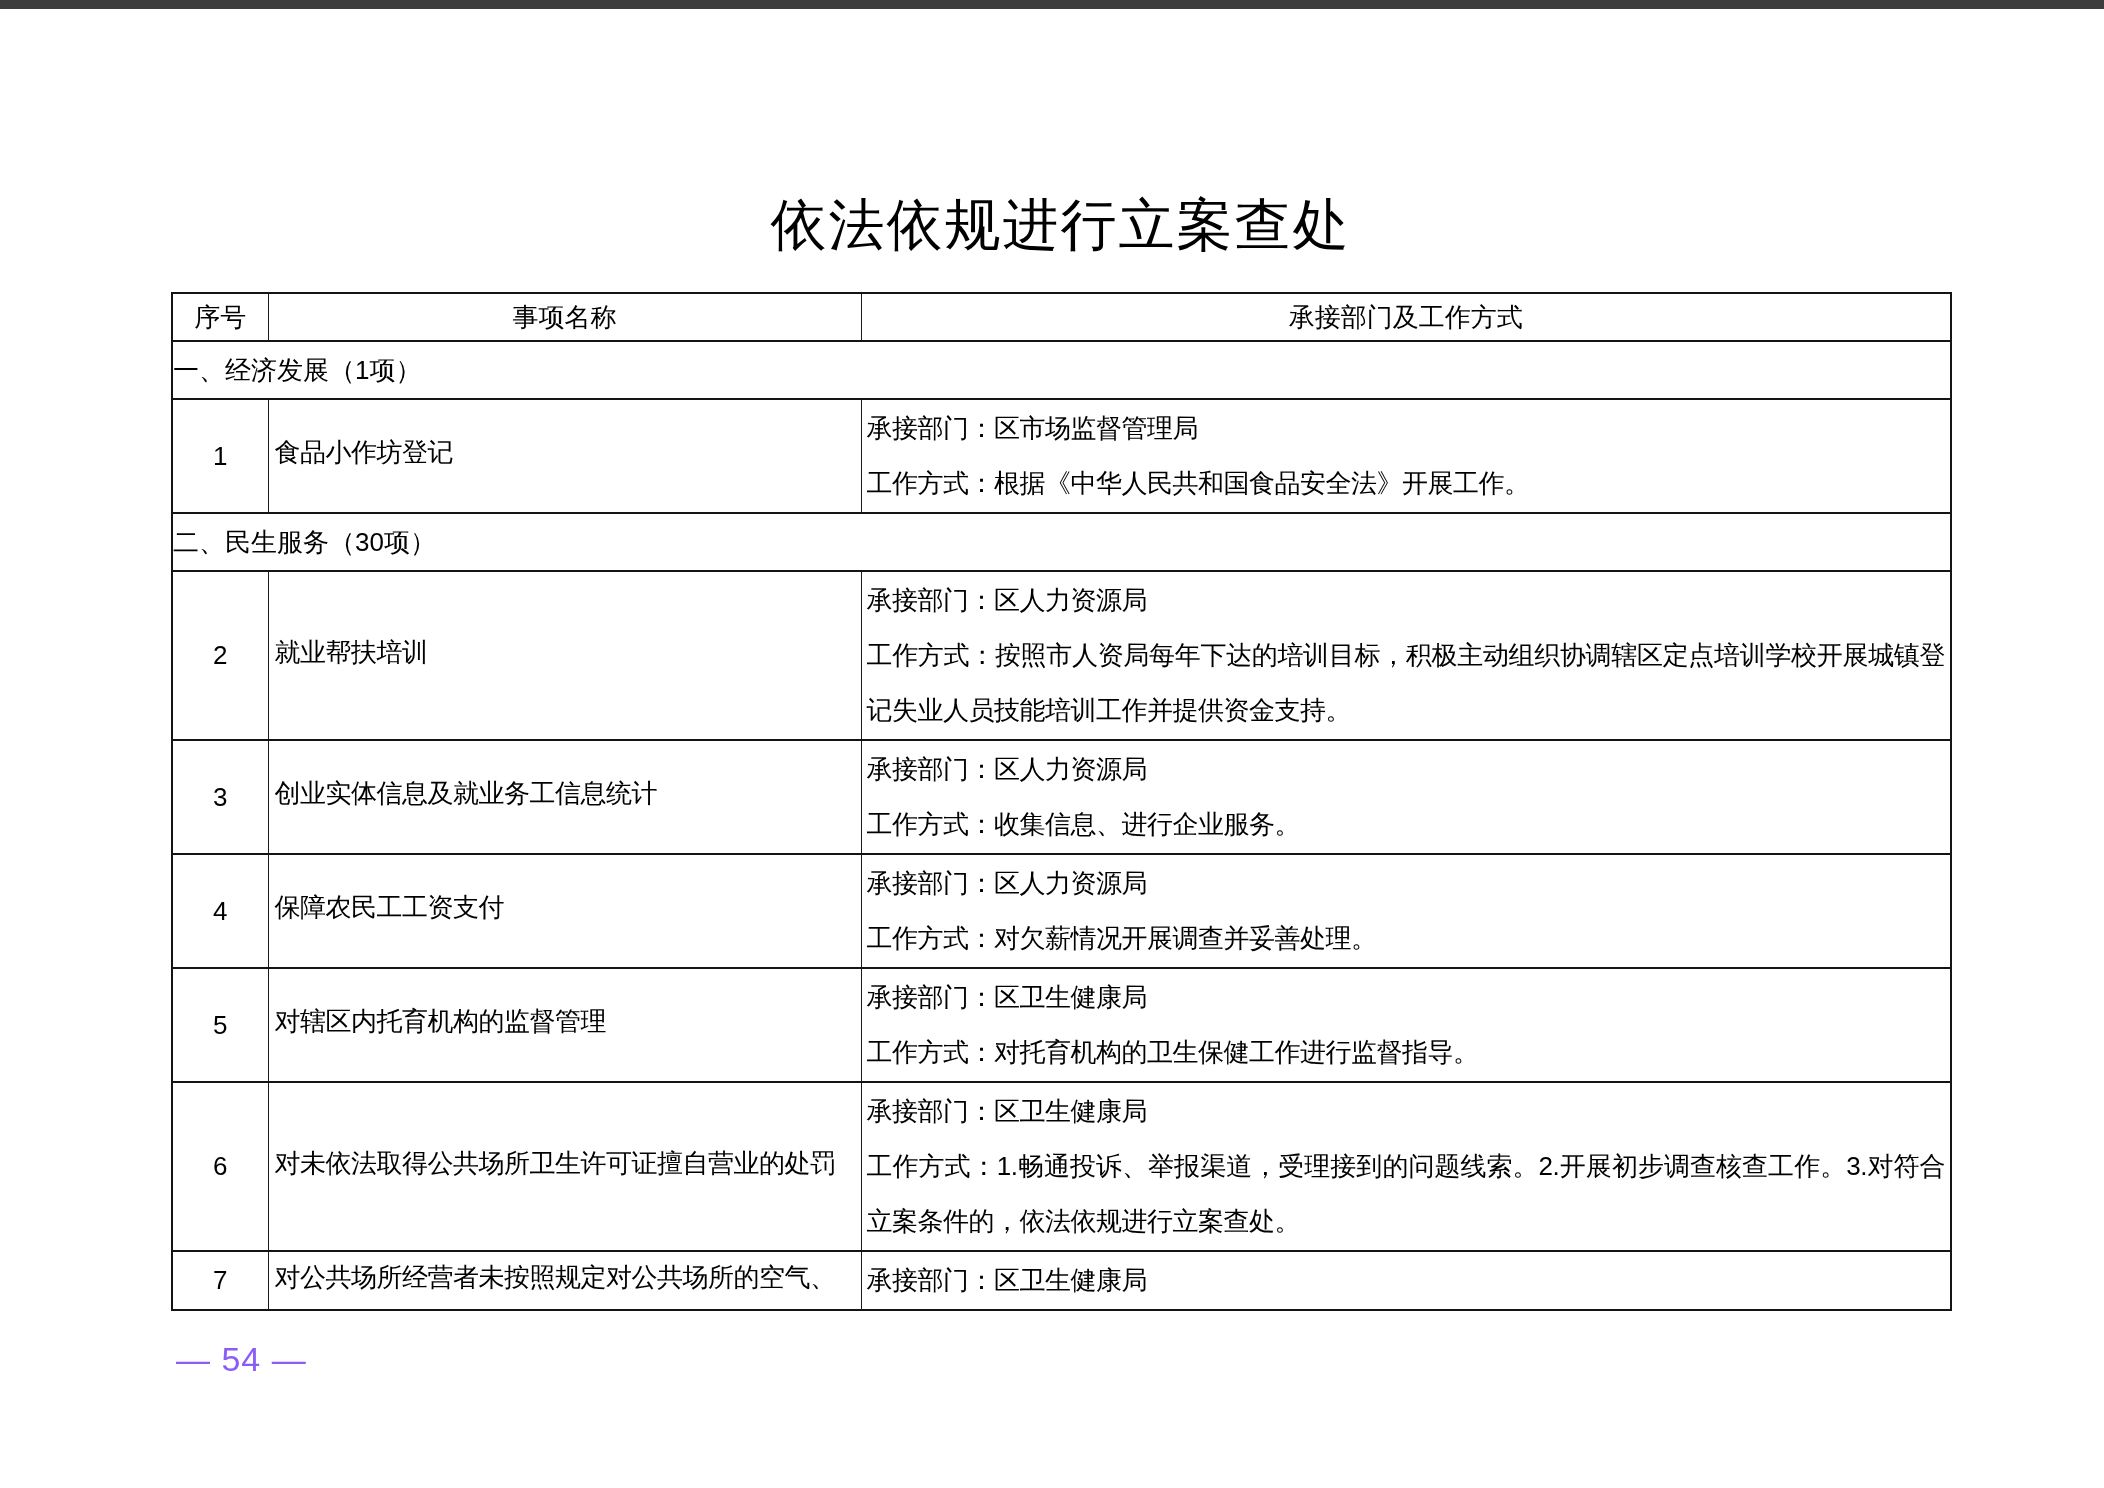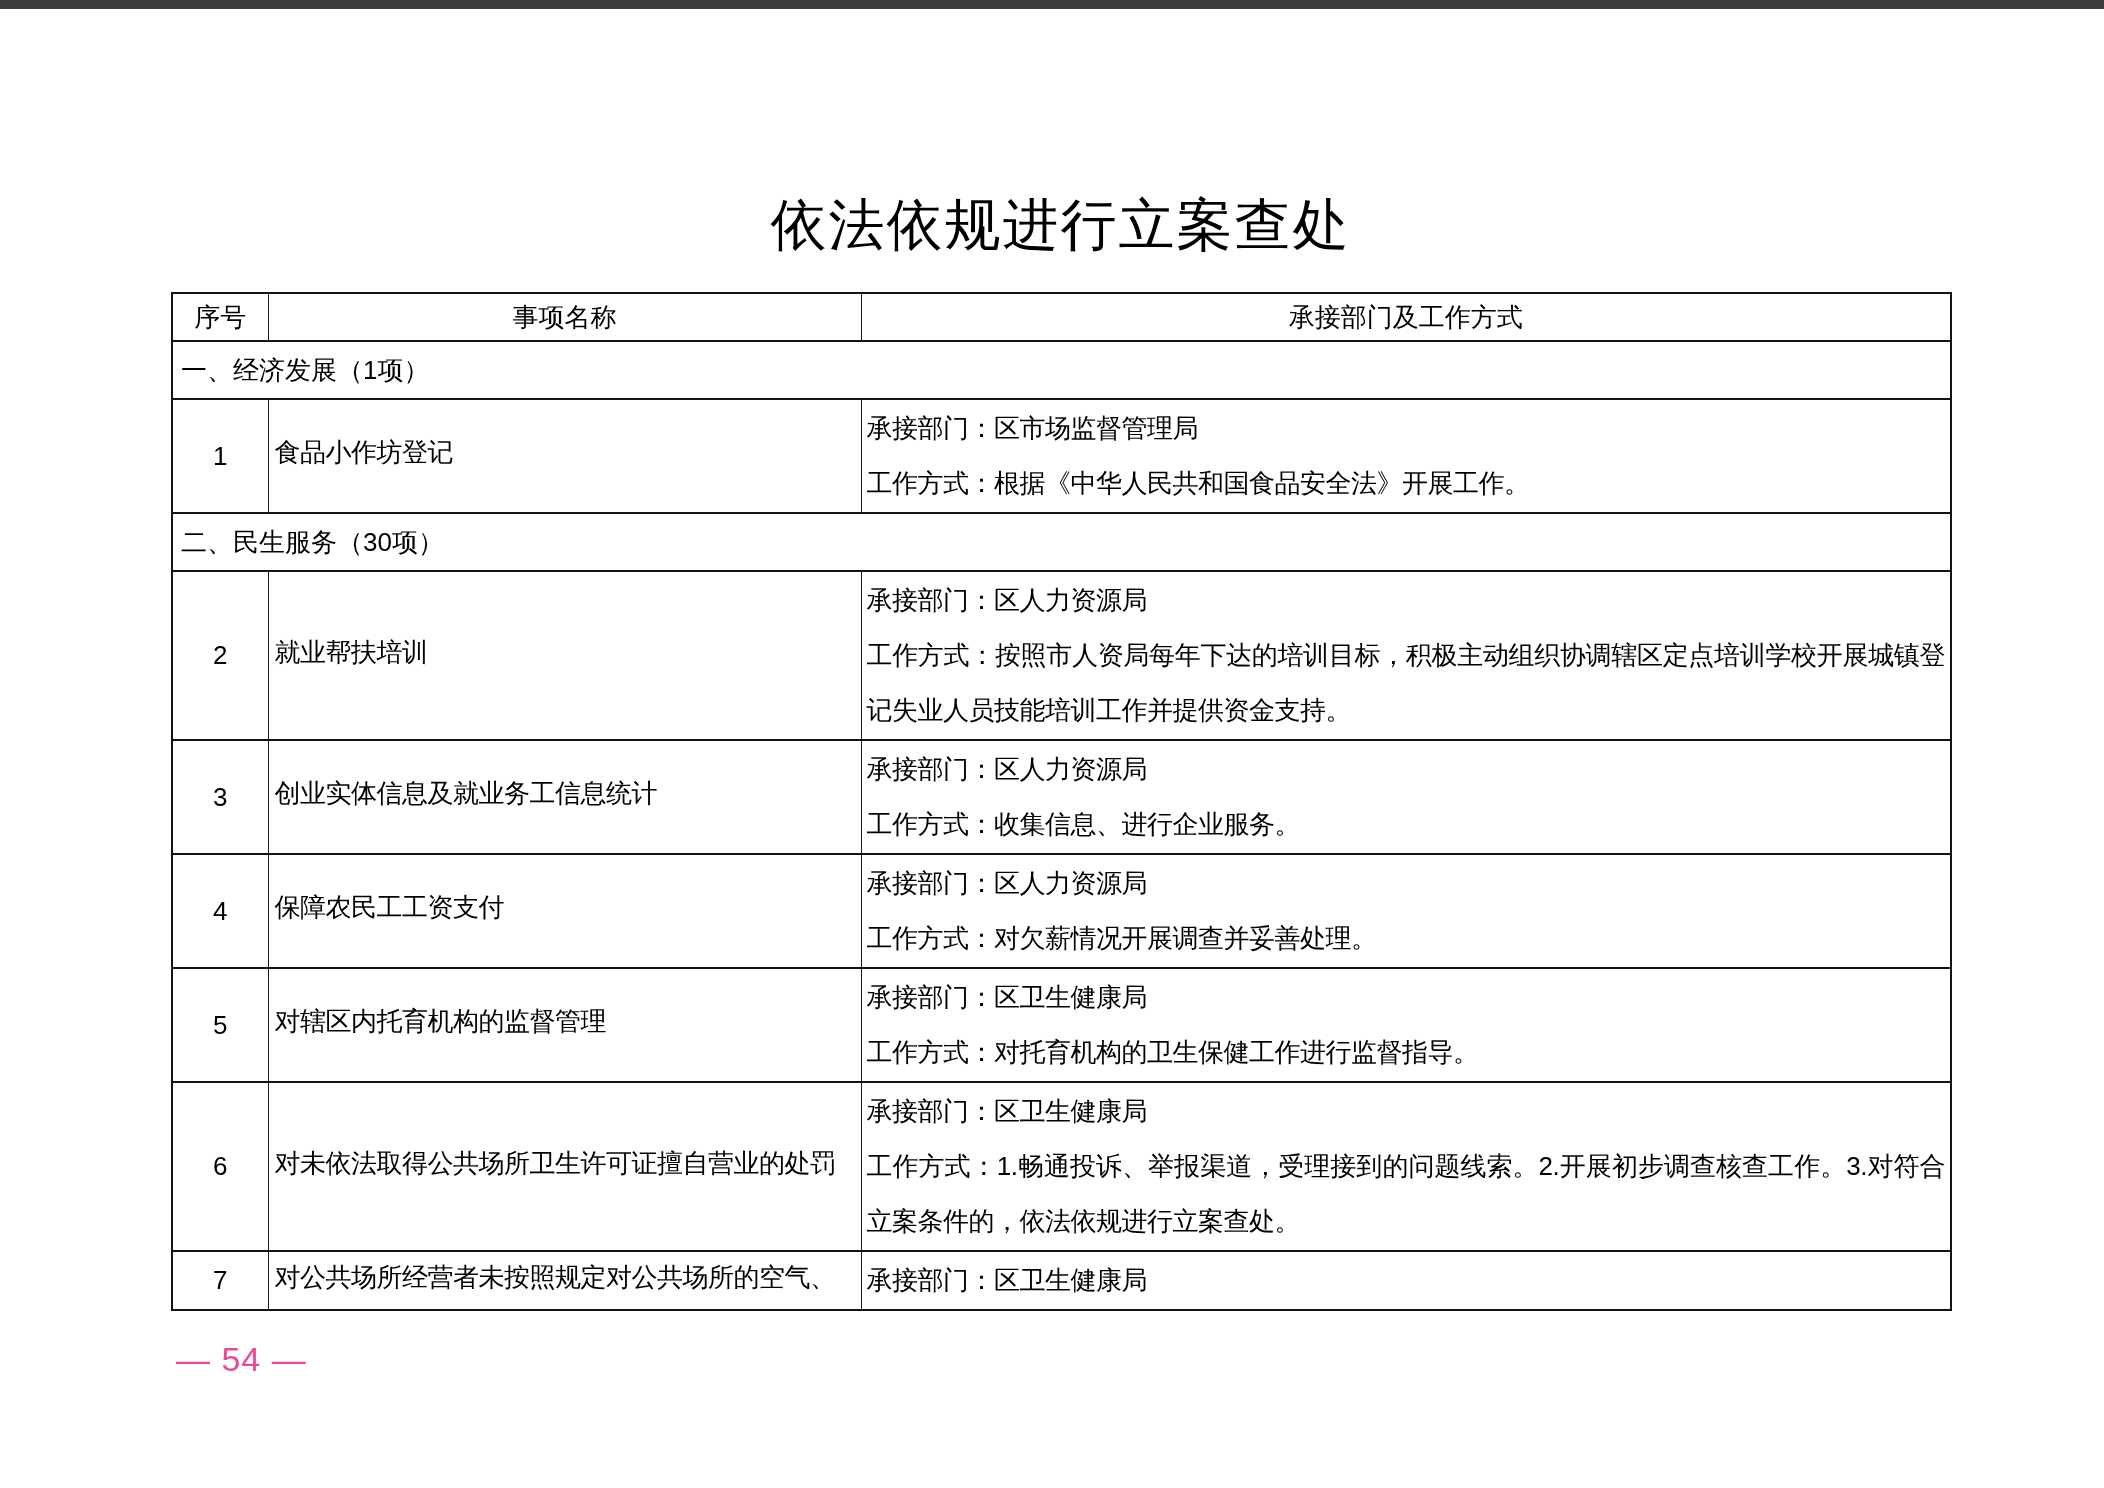--- a/index.html
+++ b/index.html
@@ -42,21 +42,21 @@
   td.hdr-cell {
     height:44px;
     text-align:center;
     vertical-align:middle;
     font-size:26px;
   }
   td.sec-cell {
     height:54px;
     text-align:left;
     vertical-align:middle;
-    padding-left:8px;
+    padding-left:0;
     font-size:26px;
   }
   td.no-cell {
     text-align:center;
     vertical-align:middle;
     font-size:26px;
   }
   td.name-cell {
     text-align:left;
     vertical-align:middle;
@@ -74,21 +74,21 @@
     font-size:26px;
     line-height:55px;
     text-align:justify;
     letter-spacing:-0.5px;
   }
   .page-number {
     position:absolute;
     top:1340px; left:176px;
     font-size:34px;
     letter-spacing:1px;
-    color:#ec4899;
+    color:#8b5cf6;
     white-space:nowrap;
   }
 </style>
 </head>
 <body>
 
 <div class="top-bar"></div>
 
 <div class="doc-title">依法依规进行立案查处</div>
 

